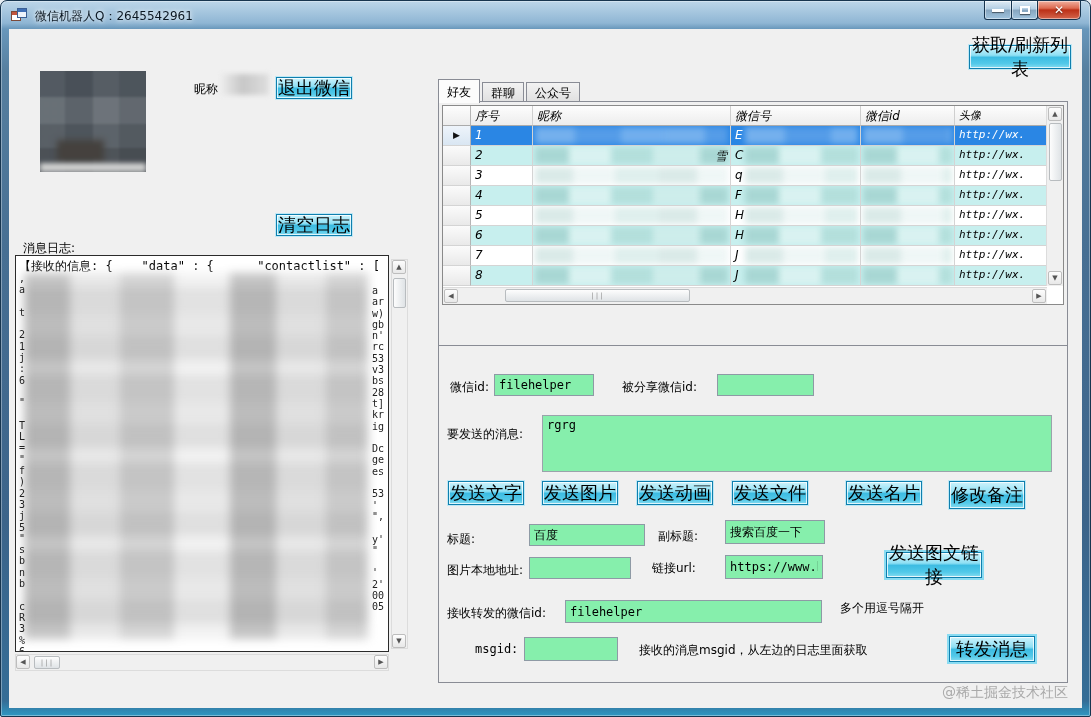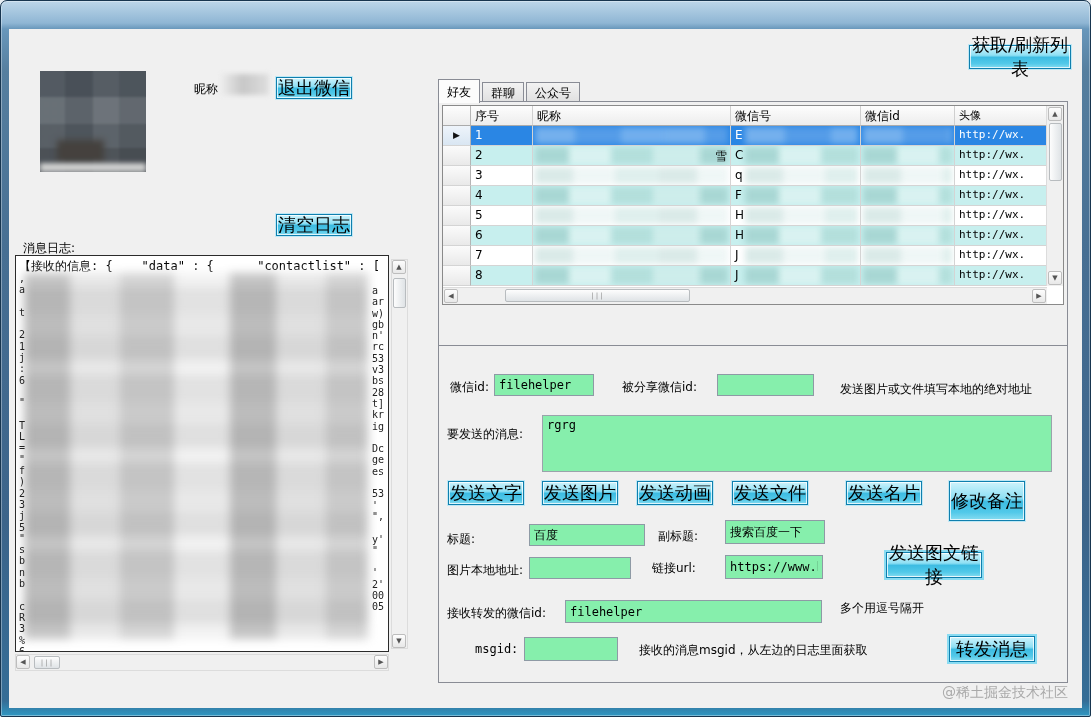--- a/index.html
+++ b/index.html
@@ -109,20 +109,38 @@
 
   
   .hint { position:absolute; white-space:nowrap; color:#000; }
   .watermark { position:absolute; right:14px; top:655px; color:#a9a9a9; font-size:14px; }
 </style>
 </head>
 <body>
 
 <div class="window">
 
+  <div class="titlebar">
+    <div class="title-icon">
+        <div class="w1"></div>
+        <div class="w2"></div>
+      </div>
+    <div class="title-text">微信机器人Q：2645542961</div>
+    <div class="winbtns">
+      <div class="winbtn min">
+          <div class="minbar"></div>
+        </div>
+      <div class="winbtn max">
+          <div class="maxbox"></div>
+        </div>
+      <div class="winbtn close">
+          <span>✕</span>
+        </div>
+    </div>
+  </div>
 
   <div class="client">
 
     <div class="avatar">
       <div class="darkpatch"></div>
         <div class="lightstrip"></div>
         <div class="haze"></div>
     </div>
     <div class="lbl" style="left:185px; top:52px;">昵称</div>
     <div class="nickblur"></div>
@@ -218,21 +236,21 @@
 
     <div class="tabstrip" style="left:429px; top:48px; height:25px;">
 
         <div class="tab" data-active="true">好友</div>
 
         <div class="tab" data-active="false">群聊</div>
 
         <div class="tab" data-active="false">公众号</div>
 
     </div>
-    <div class="tabpanel" style="left:429px; top:72px; width:630px; height:280px;">
+    <div class="tabpanel" style="left:429px; top:72px; width:630px; height:280px;font-style:italic;">
       <div class="grid">
         <div class="ghead">
           <div class="gcell c-rowhdr"></div>
           <div class="gcell c-seq">序号</div>
           <div class="gcell c-nick">昵称</div>
           <div class="gcell c-wxno">微信号</div>
           <div class="gcell c-wxid">微信id</div>
           <div class="gcell c-ava">头像</div>
         </div>
 
@@ -403,36 +421,35 @@
         </div>
       </div>
     </div>
 
     <div class="tabpanel" style="left:429px; top:316px; width:630px; height:338px;">
 
       <div class="lbl" style="left:11px; top:33px;">微信id:</div>
       <input class="tbox" style="left: 55px; top: 28px; width: 100px; height: 22px;" value="filehelper">
       <div class="lbl" style="left:183px; top:33px;">被分享微信id:</div>
       <input class="tbox" style="left: 278px; top: 28px; width: 97px; height: 22px;" value="">
-      <div class="hint" style="left:401px; top:35px;">发送图片或文件填写本地的绝对地址</div>
 
       <div class="lbl" style="left:8px; top:80px;">要发送的消息:</div>
       <textarea class="tbox" style="left: 103px; top: 69px; width: 510px; height: 57px; resize: none; border-color: rgb(154, 163, 171);">rgrg</textarea>
 
         <div class="cyanbtn sendbtn" style="top: 135px; width: 76px; height: 24px; left: 9px;">发送文字</div>
 
         <div class="cyanbtn sendbtn" style="top: 135px; width: 76px; height: 24px; left: 103px;">发送图片</div>
 
         <div class="cyanbtn sendbtn" style="top: 135px; width: 76px; height: 24px; left: 198px;">发送动画</div>
 
         <div class="cyanbtn sendbtn" style="top: 135px; width: 76px; height: 24px; left: 293px;">发送文件</div>
 
         <div class="cyanbtn sendbtn" style="top: 135px; width: 76px; height: 24px; left: 407px;">发送名片</div>
 
-        <div class="cyanbtn sendbtn" style="top: 135px; width: 76px; height: 40px; left: 510px;">修改备注</div>
+        <div class="cyanbtn sendbtn" style="top: 135px; width: 76px; height: 28px; left: 510px;">修改备注</div>
 
       <div class="lbl" style="left:8px; top:185px;">标题:</div>
       <input class="tbox" style="left: 90px; top: 178px; width: 116px; height: 22px;" value="百度">
       <div class="lbl" style="left:219px; top:182px;">副标题:</div>
       <input class="tbox" style="left: 286px; top: 174px; width: 100px; height: 24px;" value="搜索百度一下">
 
       <div class="lbl" style="left:8px; top:216px;">图片本地地址:</div>
       <input class="tbox" style="left: 90px; top: 211px; width: 102px; height: 22px;" value="">
       <div class="lbl" style="left:213px; top:214px;">链接url:</div>
       <input class="tbox" style="left: 286px; top: 209px; width: 98px; height: 24px;" value="https://www.baid">

